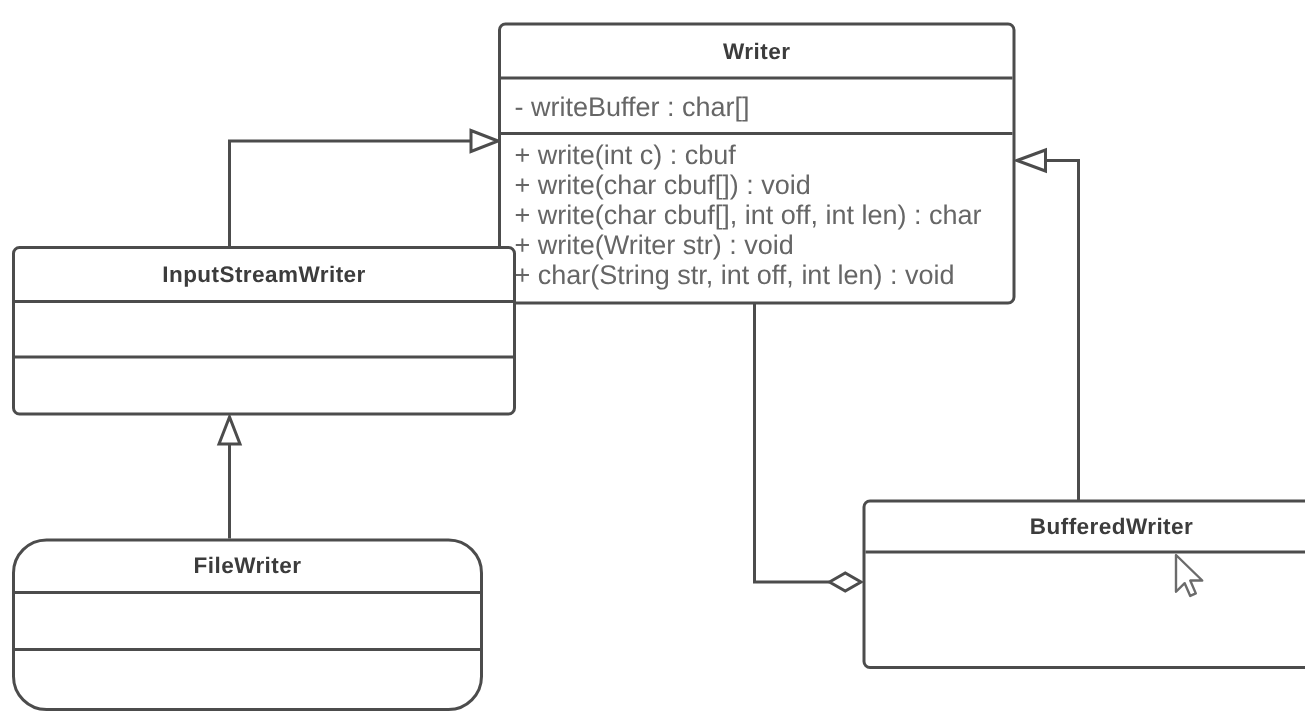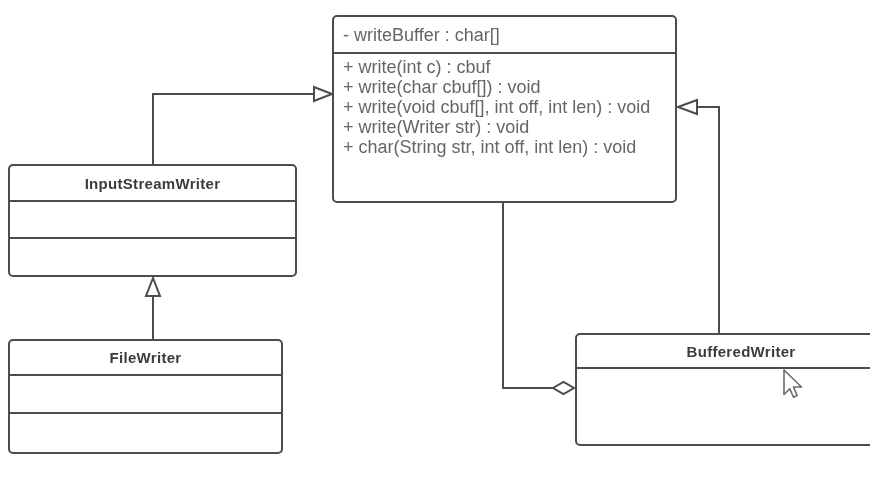--- a/index.html
+++ b/index.html
@@ -95,39 +95,40 @@
       <polygon class="rel-head" points="678,107 697,100 697,114"></polygon>
     </g>
 
     <g>
       <polyline class="rel-line" points="503,202 503,388 553,388"></polyline>
       <polygon class="rel-head" points="553,388 563.5,382 574,388 563.5,394"></polygon>
     </g>
   </svg>
 
   <div class="uml-class" style="left:332px; top:15px; width:345px; height:188px;">
+    <div class="cls-title" style="height:36px;">Writer</div>
     <div class="cls-attrs" style="height:37px;">
       <div class="member">- writeBuffer : char[]</div>
     </div>
     <div class="cls-methods">
       <div class="member">+ write(int c) : cbuf</div>
       <div class="member">+ write(char cbuf[]) : void</div>
-      <div class="member">+ write(void cbuf[], int off, int len) : void</div>
+      <div class="member">+ write(char cbuf[], int off, int len) : char</div>
       <div class="member">+ write(Writer str) : void</div>
       <div class="member">+ char(String str, int off, int len) : void</div>
     </div>
   </div>
 
-  <div class="uml-class" style="left:8px; top:164px; width:289px; height:113px;">
+  <div class="uml-class" style="left:8px; top:164px; width:336px; height:113px;">
     <div class="cls-title" style="height:36px;">InputStreamWriter</div>
     <div class="cls-attrs" style="height:37px;"></div>
     <div class="cls-methods"></div>
   </div>
 
-  <div class="uml-class" style="left:8px; top:339px; width:275px; height:115px;">
+  <div class="uml-class" style="left:8px; top:359px; width:314px; height:115px;border-radius:23px;">
     <div class="cls-title" style="height:35px;">FileWriter</div>
     <div class="cls-attrs" style="height:38px;"></div>
     <div class="cls-methods"></div>
   </div>
 
   <div class="uml-class" style="left:575px; top:333px; width:332px; height:113px;">
     <div class="cls-title" style="height:34px;">BufferedWriter</div>
     <div class="cls-methods"></div>
   </div>
 

